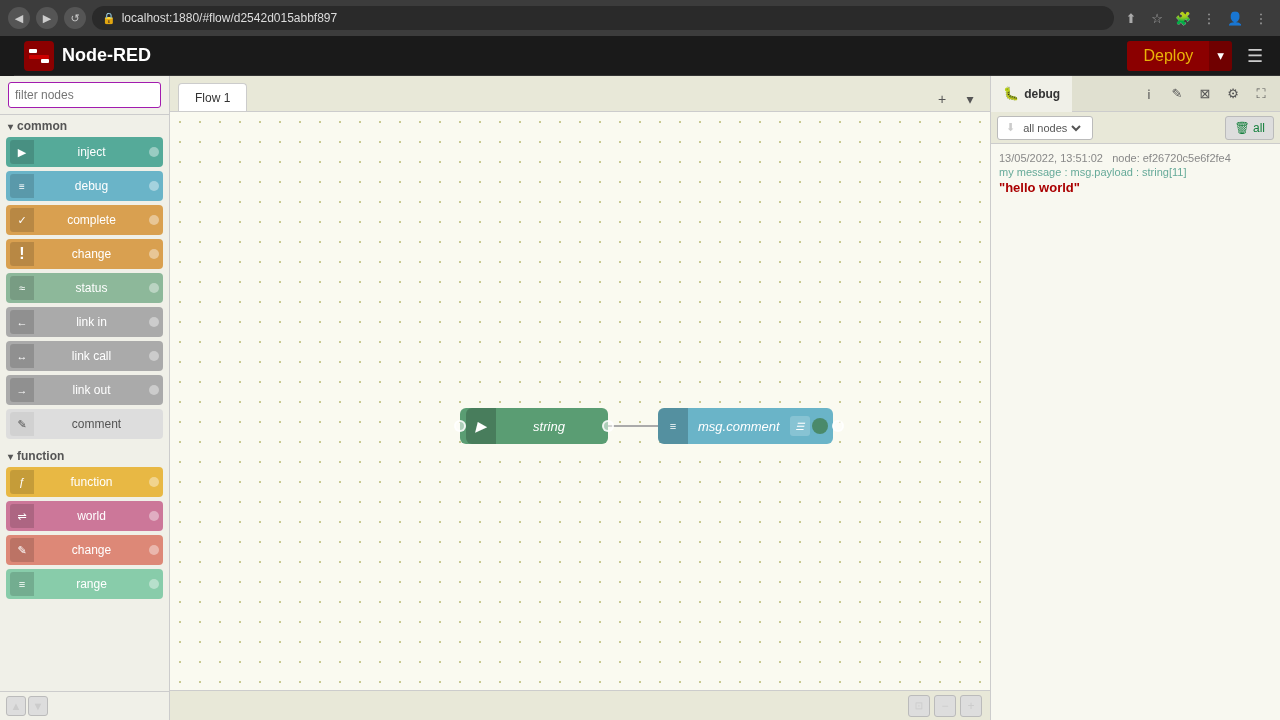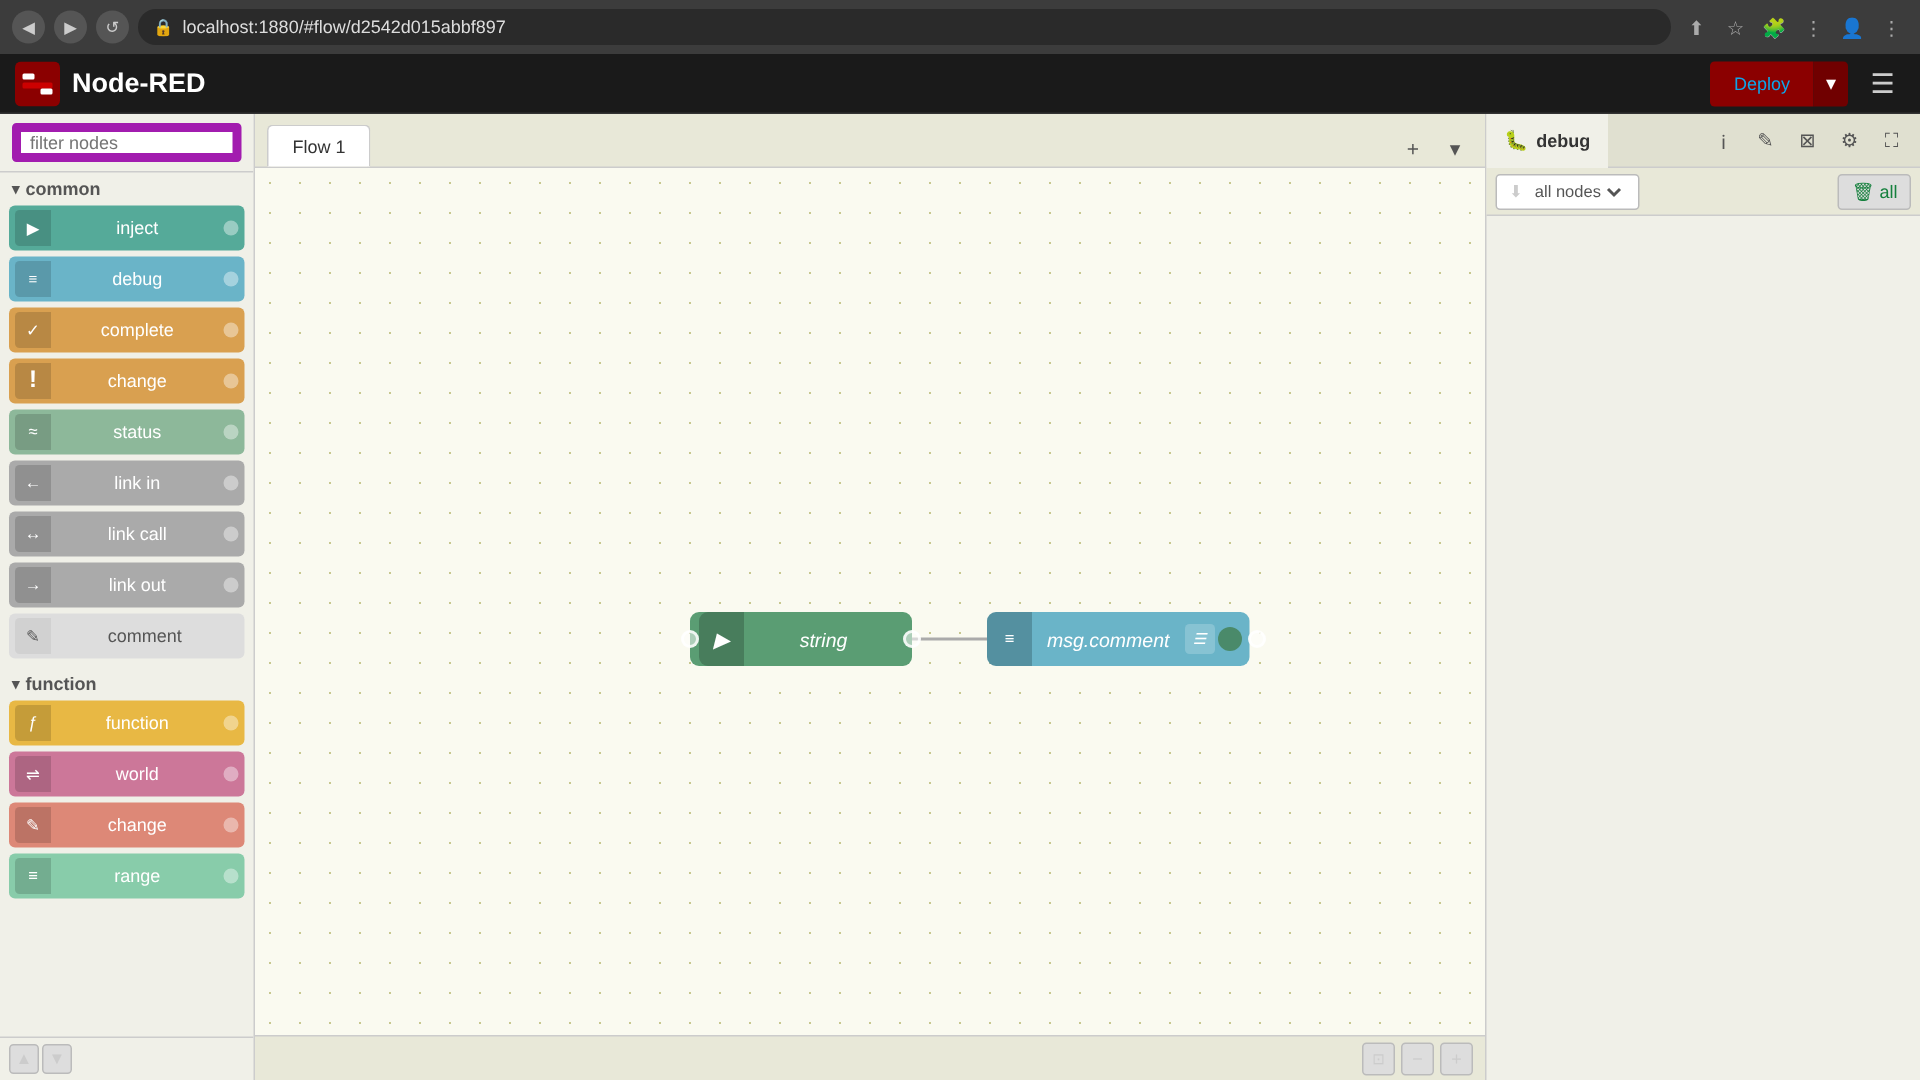--- a/index.html
+++ b/index.html
@@ -48,42 +48,43 @@
     }
 
     
     .nr-header {
       height: 40px;
       background: #1a1a1a;
       display: flex;
       align-items: center;
       padding: 0 10px;
       border-bottom: 1px solid #333;
+      margin-left: 14px;
     }
     .nr-logo {
       display: flex;
       align-items: center;
       gap: 8px;
       color: #fff;
       font-size: 18px;
       font-weight: bold;
     }
     .nr-logo-icon {
       width: 30px;
       height: 30px;
     }
     .nr-header-spacer { flex: 1; }
     .deploy-btn {
       height: 30px;
       background: #8b0000;
-      color: #0ea5e9;
+      color: #eab308;
       border: none;
       border-radius: 3px 0 0 3px;
       padding: 0 16px;
-      font-size: 12px;
+      font-size: 16px;
       cursor: pointer;
       display: flex; align-items: center;
     }
     .deploy-dropdown {
       height: 30px;
       background: #700000;
       color: #fff;
       border: none;
       border-radius: 0 3px 3px 0;
       padding: 0 8px;
@@ -117,21 +118,21 @@
       border-right: 1px solid #ccc;
     }
     .sidebar-filter {
       padding: 6px 8px;
       border-bottom: 1px solid #ccc;
       background: #f0f0e8;
     }
     .sidebar-filter input {
       width: 100%;
       height: 26px;
-      border: 6px solid #a21caf;
+      border: 1px solid #a21caf;
       border-radius: 3px;
       padding: 0 6px;
       font-size: 12px;
       background: #fff;
     }
     .sidebar-category {
       font-size: 12px;
       font-weight: bold;
       color: #555;
       padding: 4px 8px 2px 8px;
@@ -662,15 +663,27 @@
         <select>
           <option>all nodes</option>
         </select>
       </div>
       <div style="flex:1;"></div>
       <button class="clear-btn">
         <span>🗑 all</span>
       </button>
     </div>
 
+    <div class="debug-content">
+      <div class="debug-entry">
+        <div class="debug-meta">
+          <span>13/05/2022, 13:51:02</span>
+          &nbsp;
+          <span>node: </span>
+          <span>ef26720c5e6f2fe4</span>
+        </div>
+        <div class="debug-label">my message : msg.payload : string[11]</div>
+        <div class="debug-value">"hello world"</div>
+      </div>
+    </div>
   </div>
 
 </div>
 
 </body></html>

